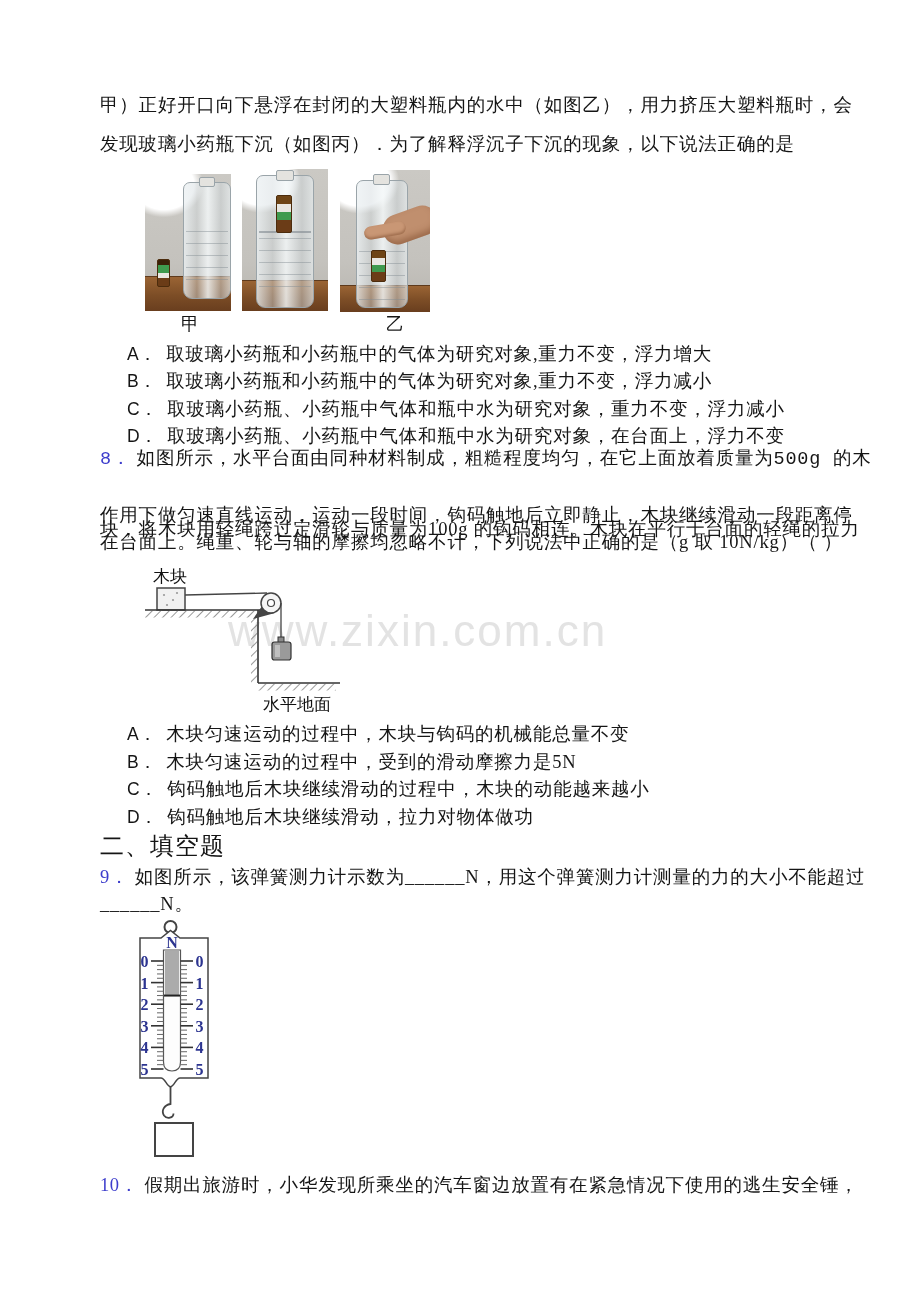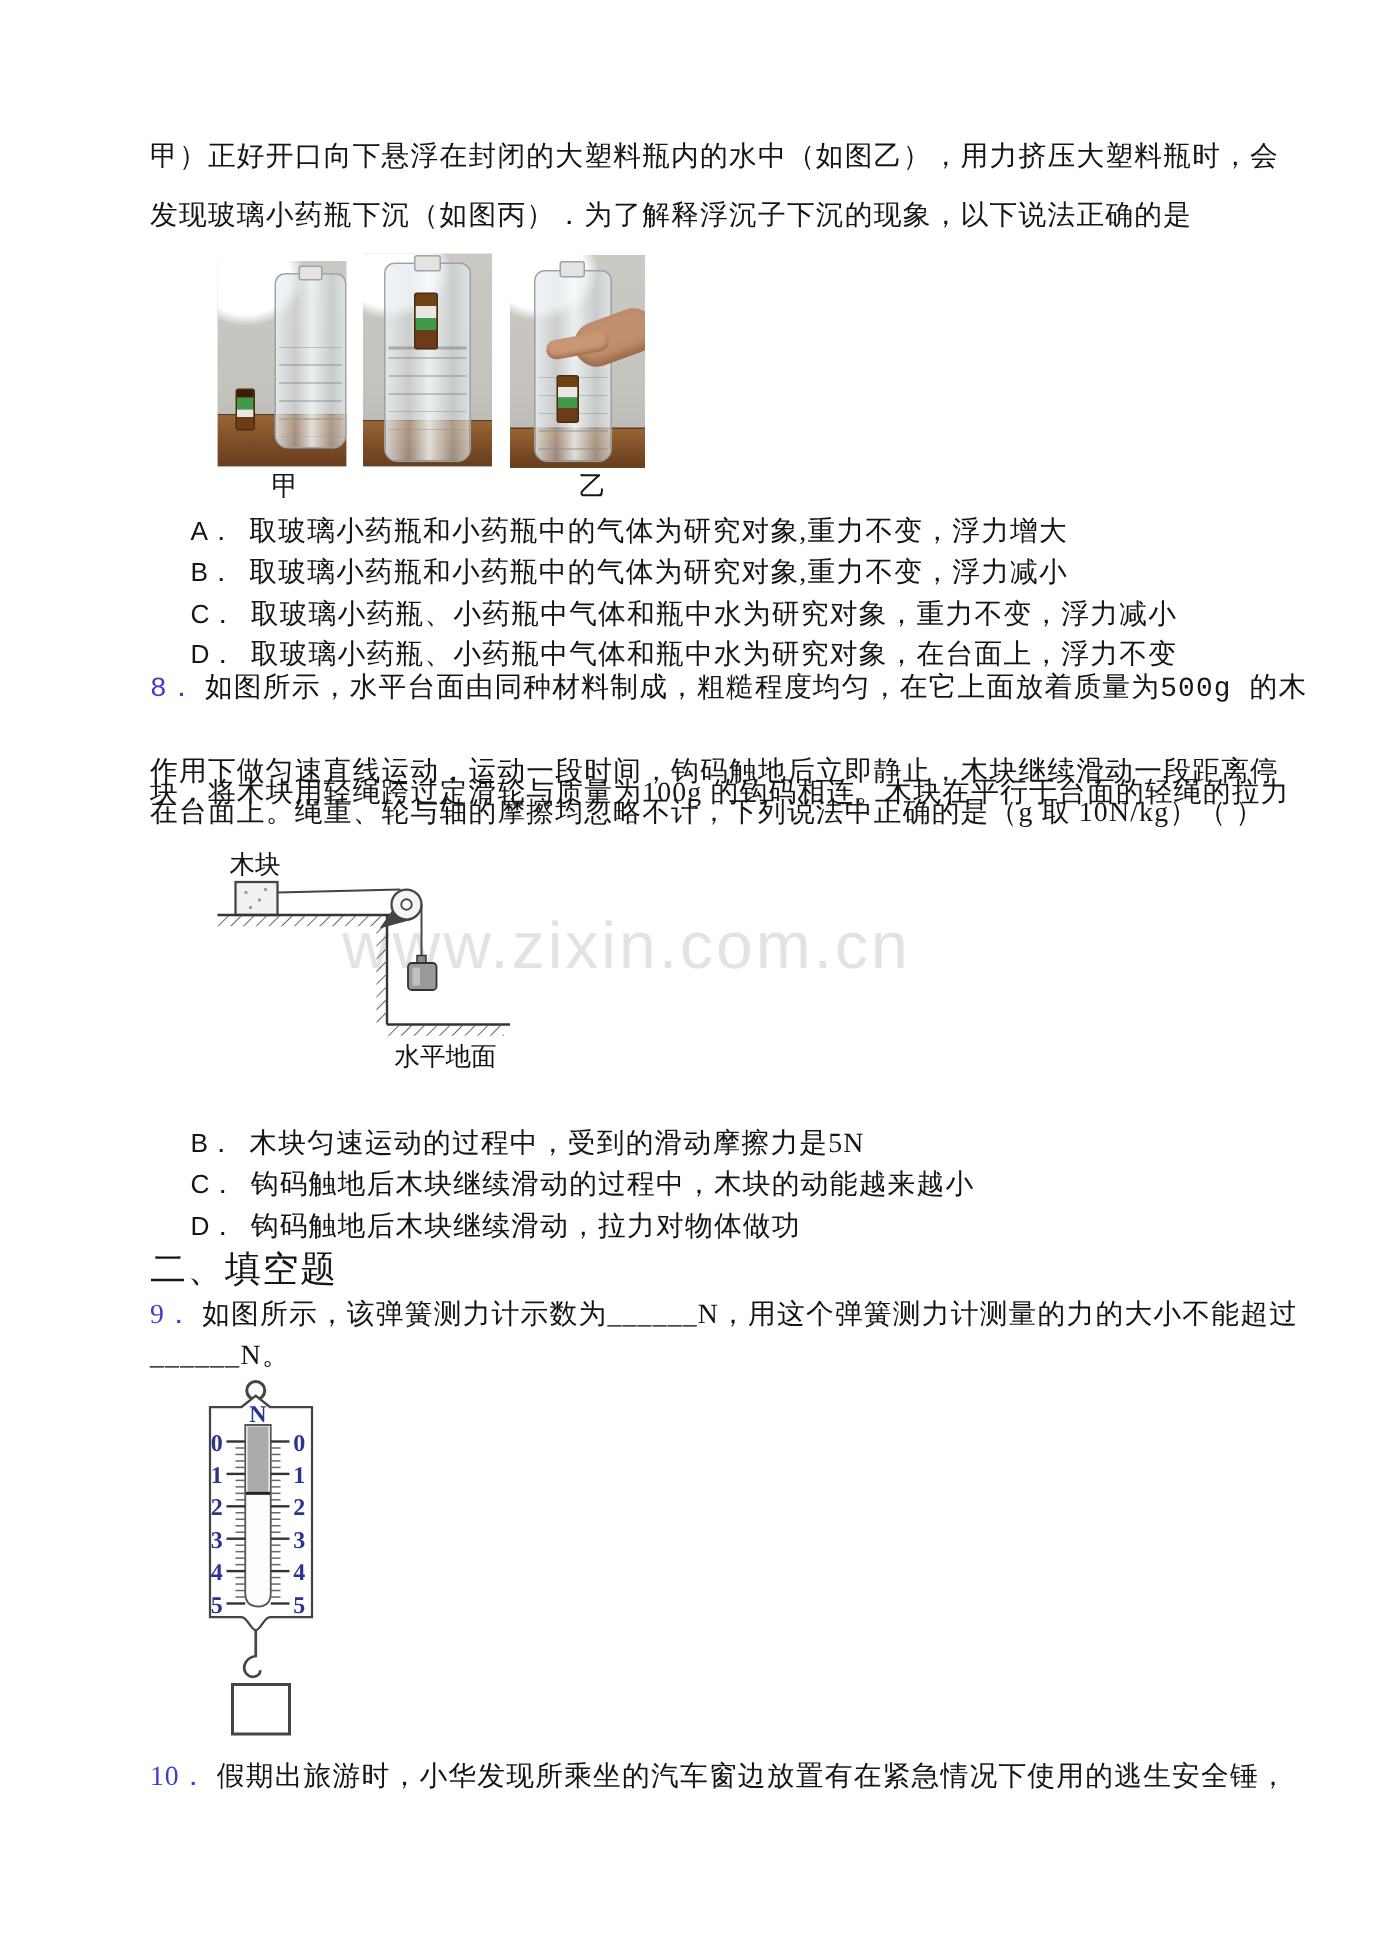--- a/index.html
+++ b/index.html
@@ -120,20 +120,21 @@
     <polygon points="113,56 127,36 135,50" fill="#444"></polygon>
     <circle cx="131" cy="40" r="10" fill="#f5f5f5" stroke="#444" stroke-width="1.5"></circle>
     <circle cx="131" cy="40" r="3.5" fill="#ffffff" stroke="#444" stroke-width="1.2"></circle>
     <line x1="141" y1="40" x2="141" y2="77" stroke="#444" stroke-width="1.3"></line>
     <rect x="138" y="74" width="6" height="6" fill="#8a8a8a" stroke="#333" stroke-width="1"></rect>
     <rect x="132" y="79" width="19" height="18" rx="2.5" fill="#9a9a9a" stroke="#333" stroke-width="1.2"></rect>
     <rect x="135" y="82" width="5" height="12" fill="#cccccc" opacity="0.75"></rect>
     <text class="svgtext" x="157" y="147" font-size="17" text-anchor="middle">水平地面</text>
   </svg>
 
+  <div class="line" style="left:127px;top:723px;"><span class="opt-letter">A．</span><span>木块匀速运动的过程中，木块与钩码的机械能总量不变</span></div>
   <div class="line" style="left:127px;top:751px;"><span class="opt-letter">B．</span><span>木块匀速运动的过程中，受到的滑动摩擦力是5N</span></div>
   <div class="line" style="left:127px;top:778px;"><span class="opt-letter">C．</span><span>钩码触地后木块继续滑动的过程中，木块的动能越来越小</span></div>
   <div class="line" style="left:127px;top:806px;"><span class="opt-letter">D．</span><span>钩码触地后木块继续滑动，拉力对物体做功</span></div>
 
   <div class="section-title" style="left:100px;top:830px;">二、填空题</div>
 
   <div class="line" style="left:100px;top:866px;"><span class="qnum">9．</span><span>如图所示，该弹簧测力计示数为______N，用这个弹簧测力计测量的力的大小不能超过</span></div>
   <div class="line" style="left:100px;top:893px;">______N。</div>
 
   <svg id="spring-scale-svg" class="fig" style="left:128px;top:915px;" width="90" height="250" viewBox="0 0 90 250">

